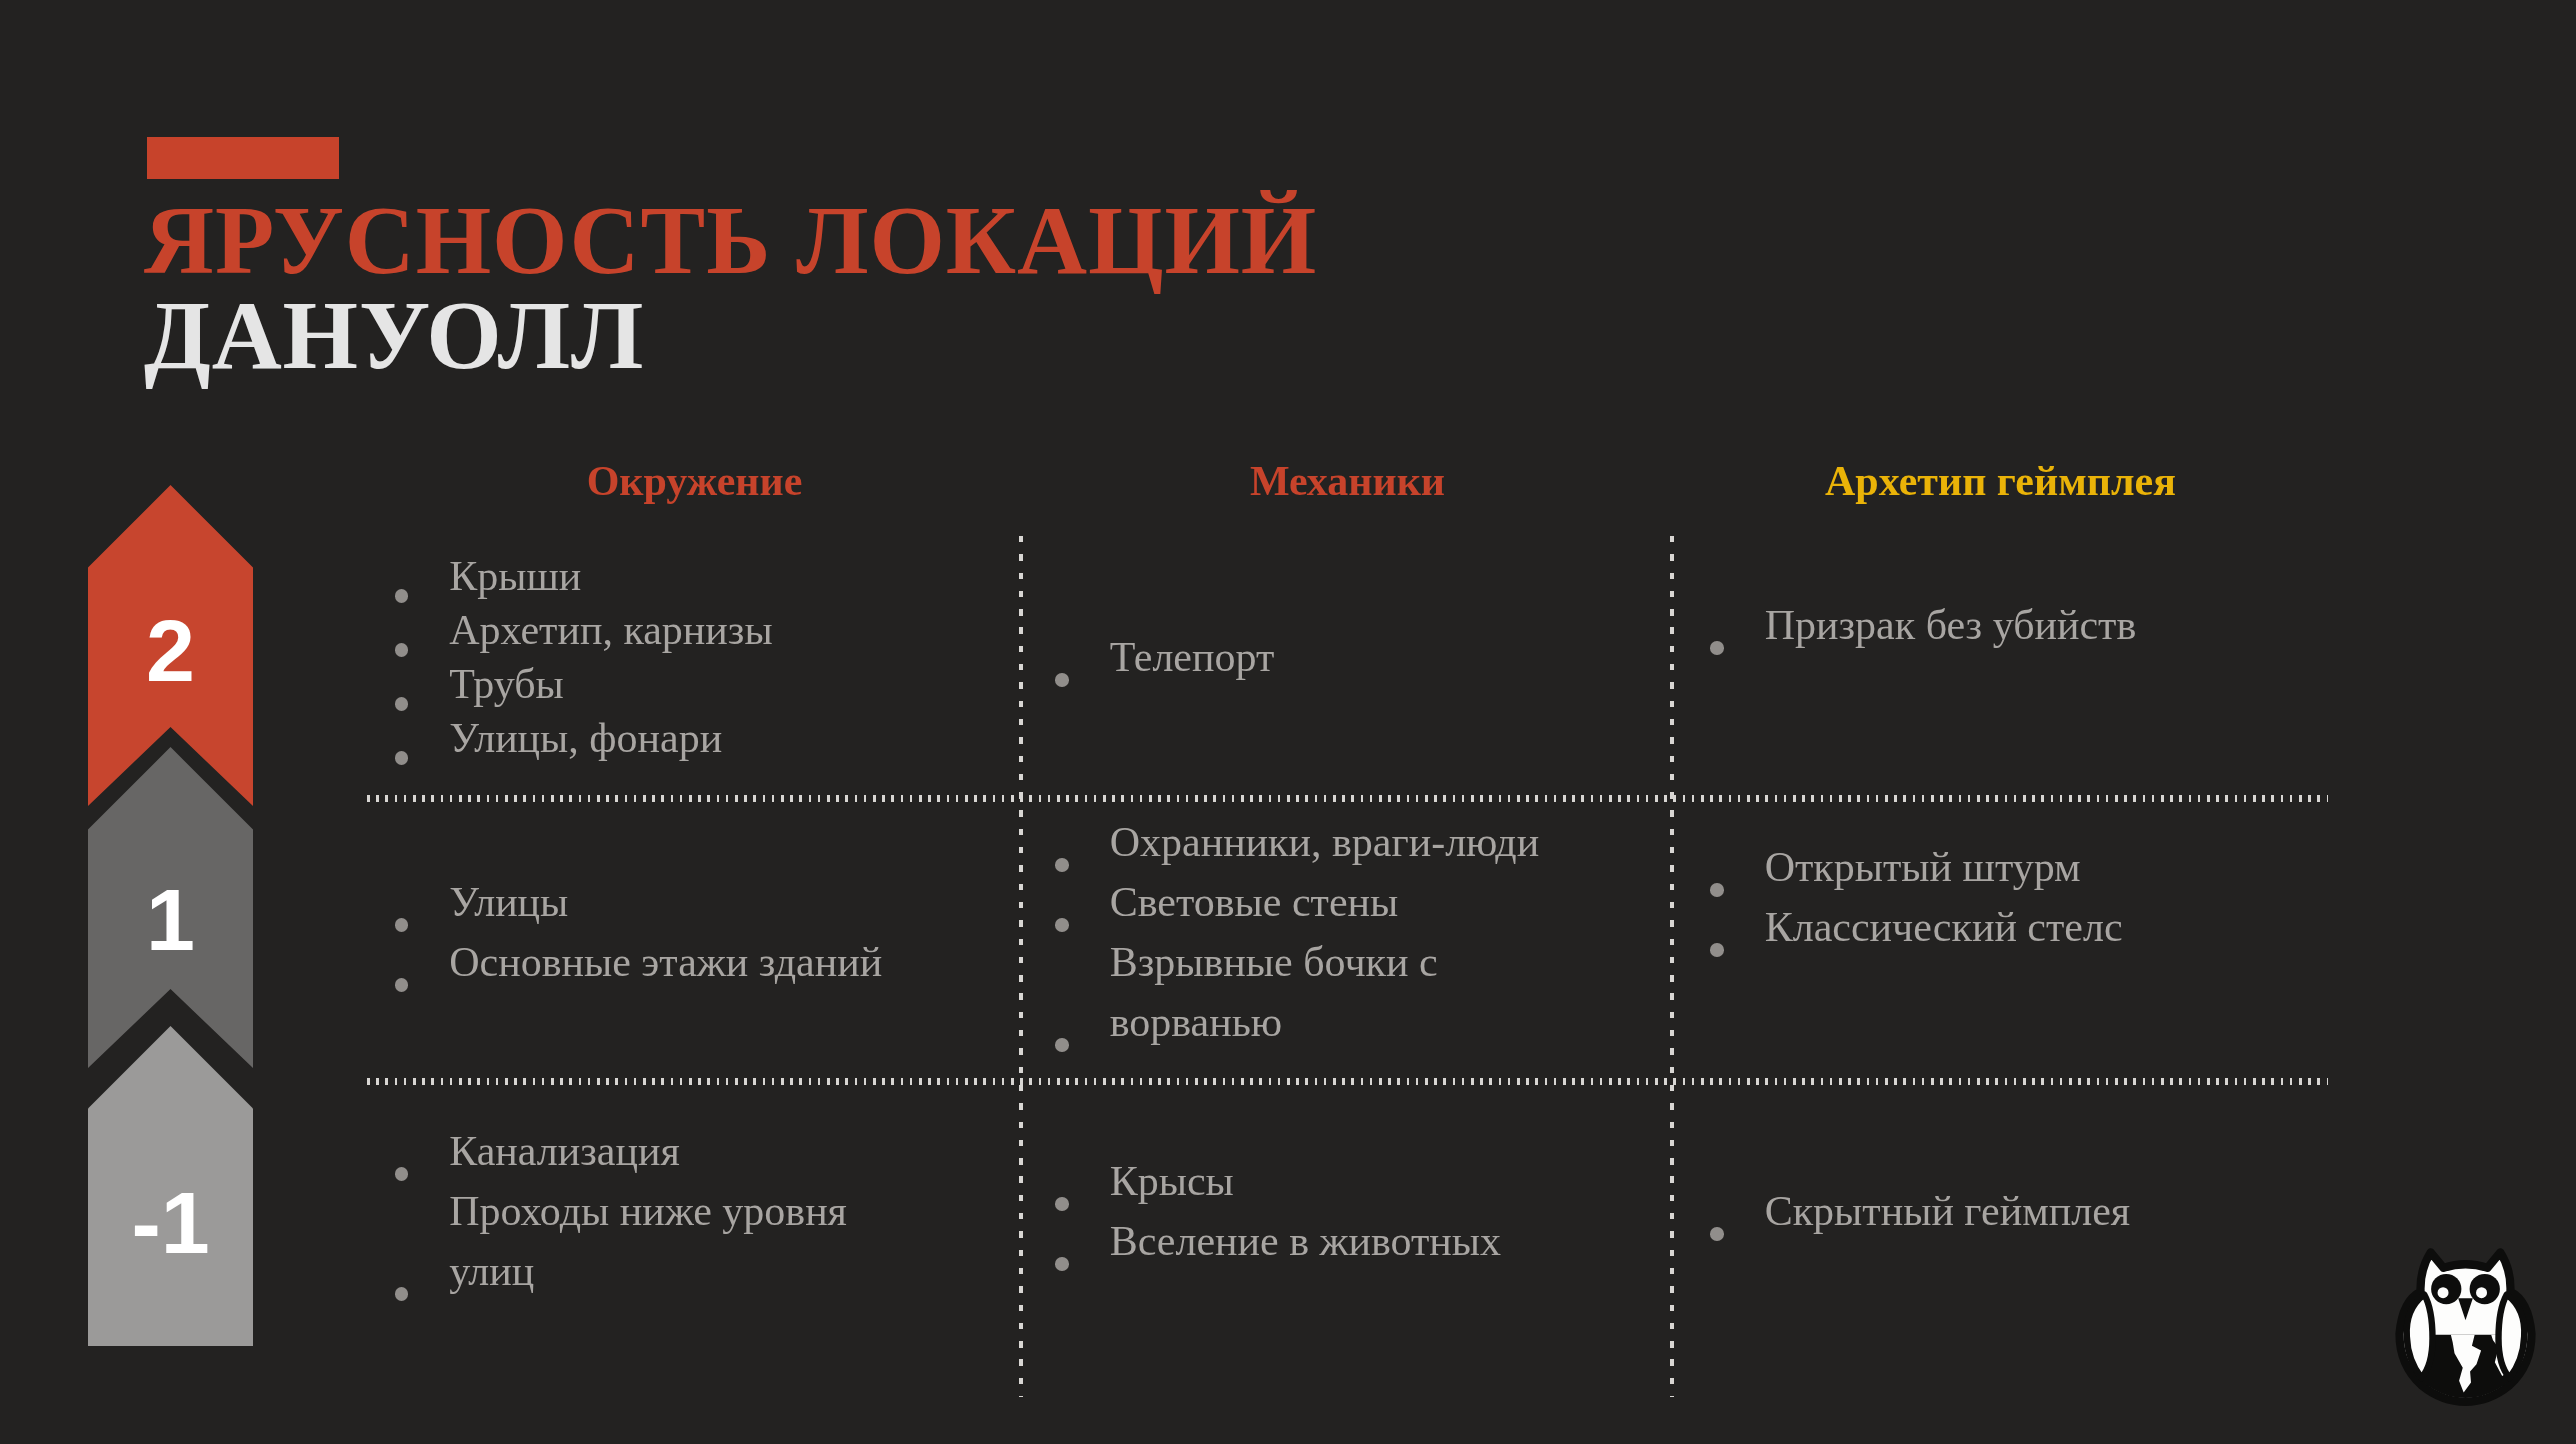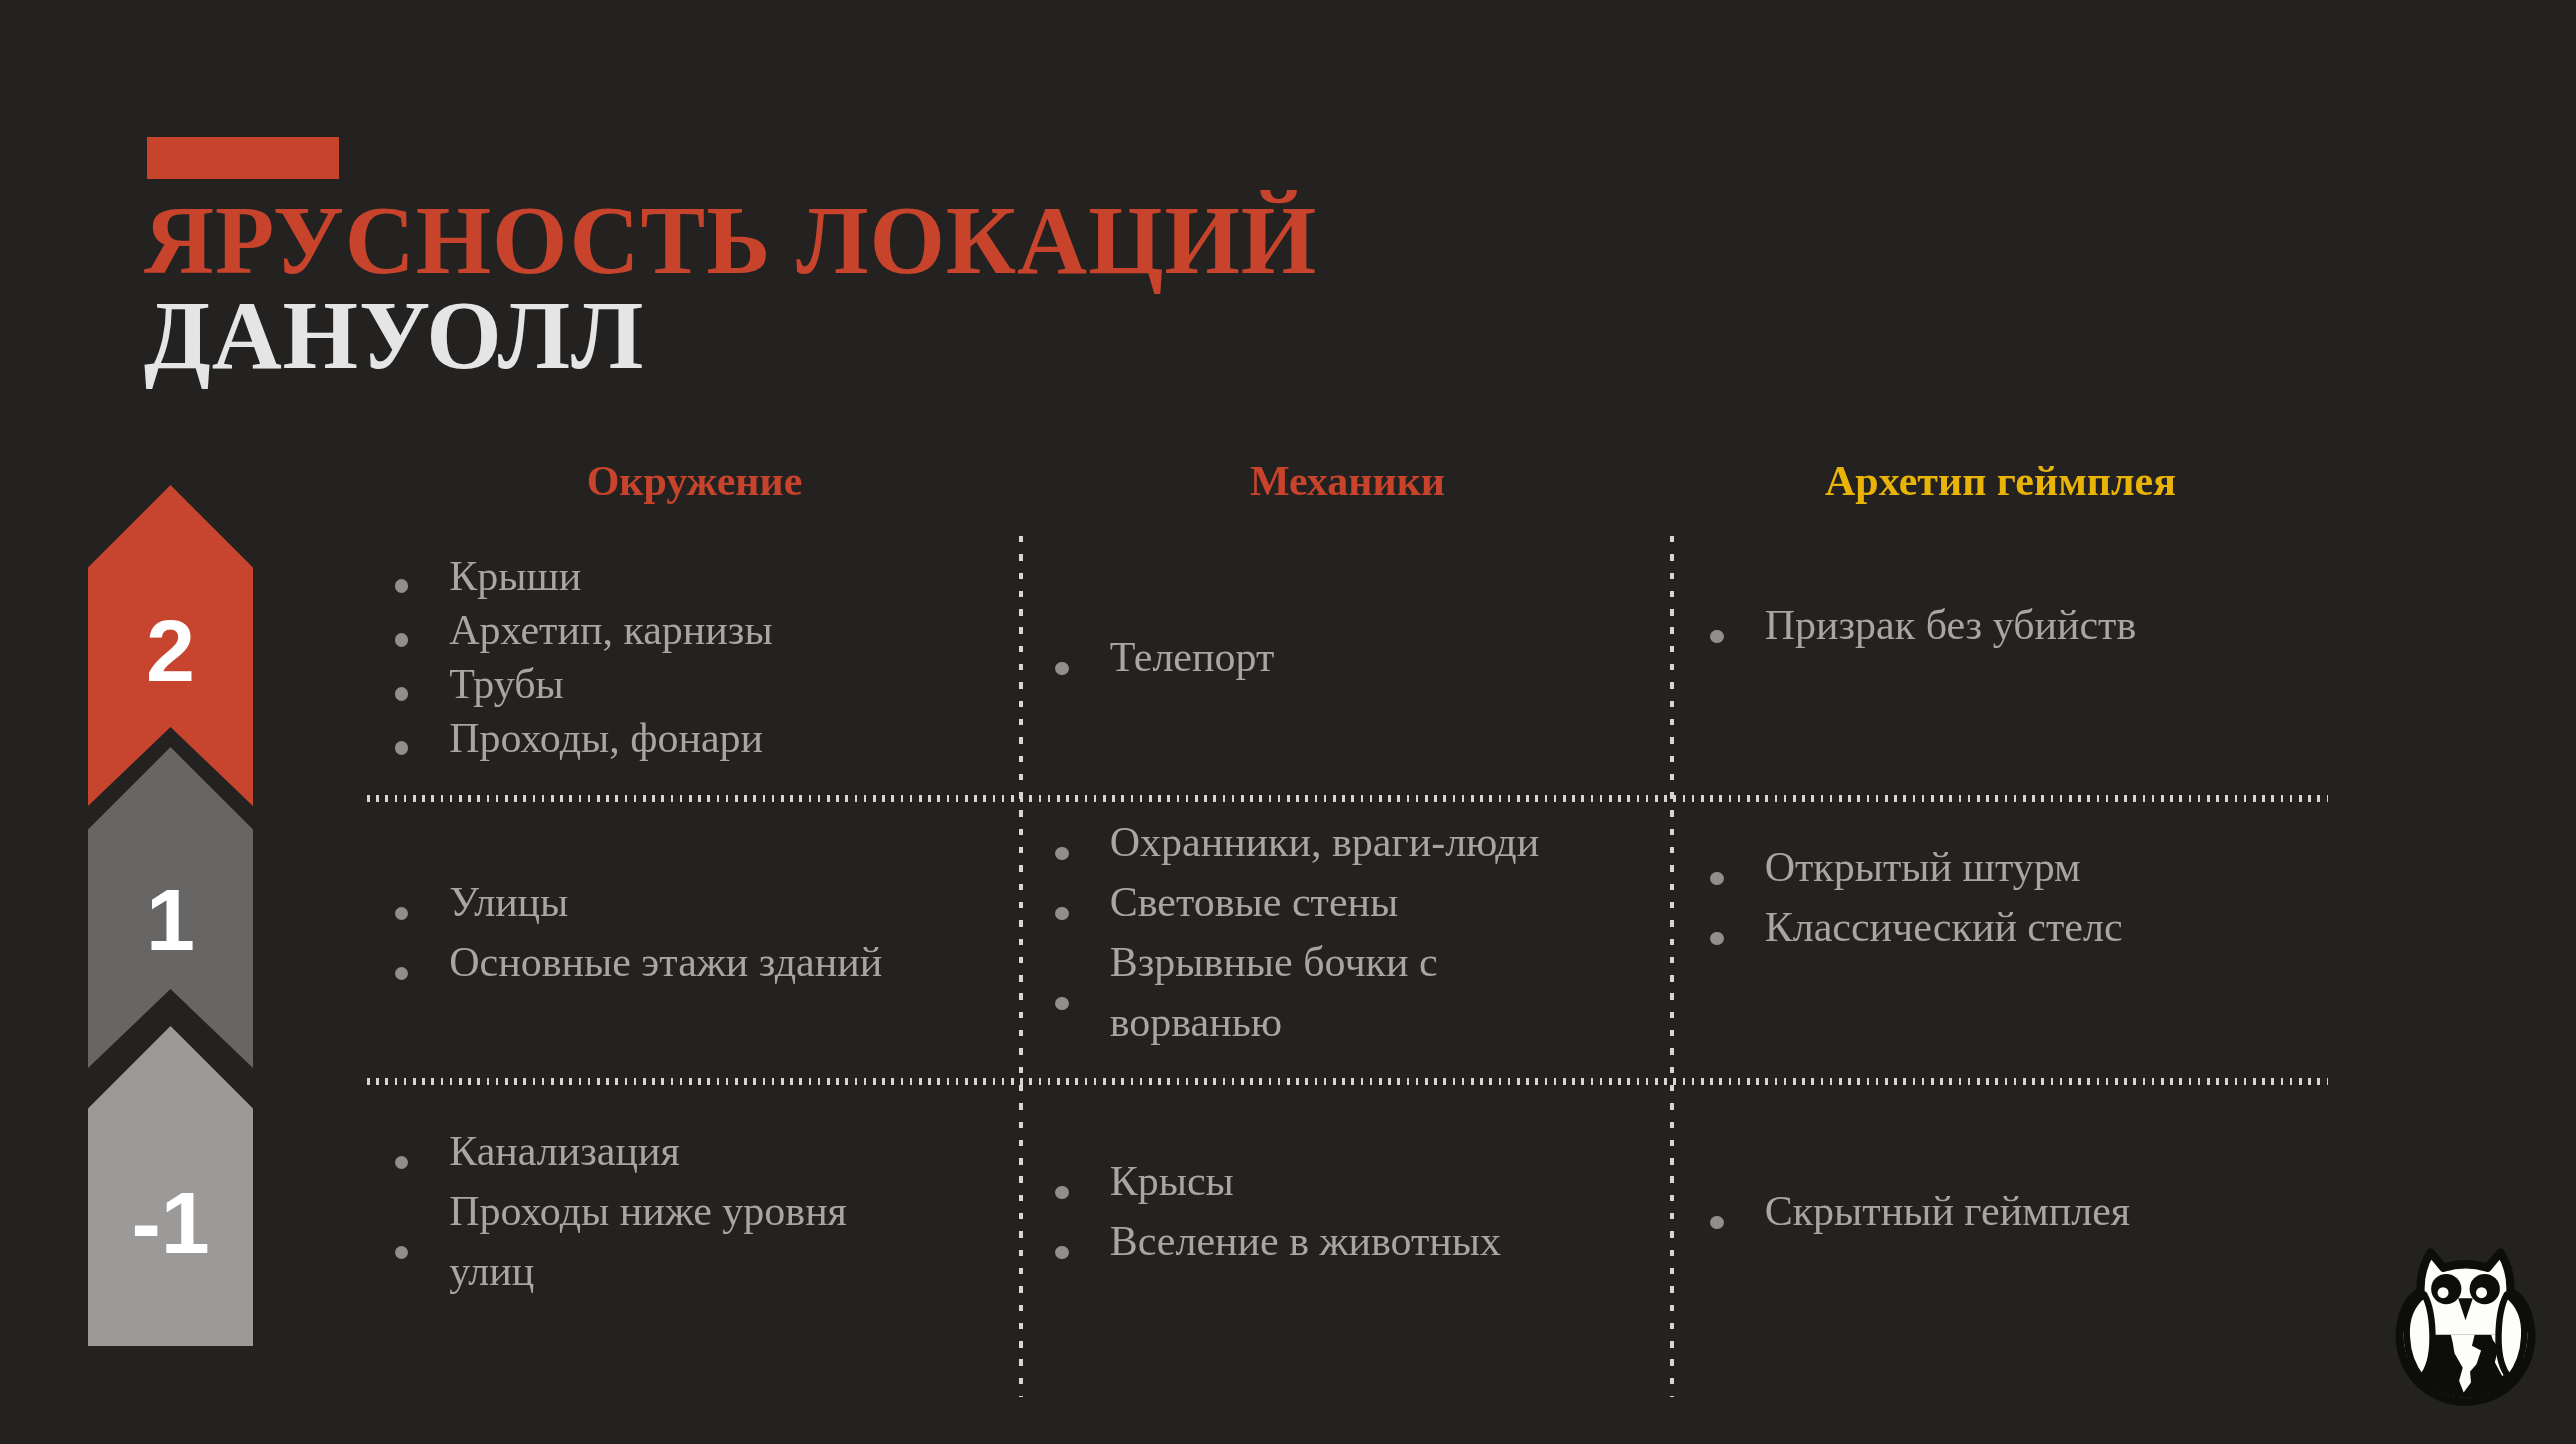--- a/index.html
+++ b/index.html
@@ -31,21 +31,21 @@
     grid-template-rows:87px 266px 284px 348px;
   }
   .col-header{
     display:flex;align-items:center;justify-content:center;
     font-weight:700;font-size:42px;
   }
   .cell{display:flex;flex-direction:column;justify-content:center;}
   .cell.c1{padding-left:27.5px;}
   .cell.c2{padding-left:33px;}
   .cell.c3{padding-left:37px;}
-  .li{display:flex;align-items:center;color:#a8a5a2;font-size:42px;line-height:60px;}
+  .li{display:flex;align-items:flex-end;color:#a8a5a2;font-size:42px;line-height:60px;}
   .li .dot{flex:none;width:13.7px;height:13.7px;border-radius:50%;background:#918e8b;margin-top:23px;margin-right:41px;}
   .tight .li{line-height:54px;}
   .tight .li .dot{margin-top:20px;}
   .c1 .txt{max-width:449px;}
   .c2 .txt{max-width:458px;}
   .c3 .txt{max-width:550px;}
   .up35{transform:translateY(-32px);}
   .up38{transform:translateY(-35px);}
   .up40{transform:translateY(-37px);}
   
@@ -108,21 +108,21 @@
     <div class="li">
         <span class="dot"></span>
         <span class="txt">Архетип, карнизы</span>
       </div>
     <div class="li">
         <span class="dot"></span>
         <span class="txt">Трубы</span>
       </div>
     <div class="li">
         <span class="dot"></span>
-        <span class="txt">Проходы, фонари</span>
+        <span class="txt">Улицы, фонари</span>
       </div>
   </div>
   <div class="cell c2">
     <div class="li">
         <span class="dot"></span>
         <span class="txt">Телепорт</span>
       </div>
   </div>
   <div class="cell c3 up35">
     <div class="li">

